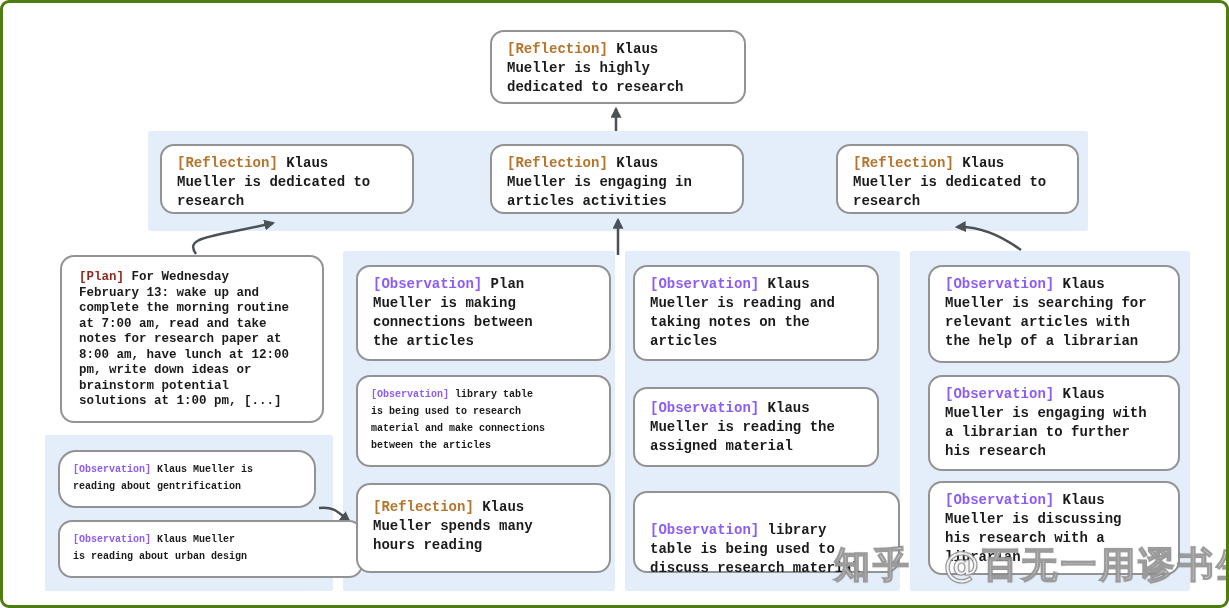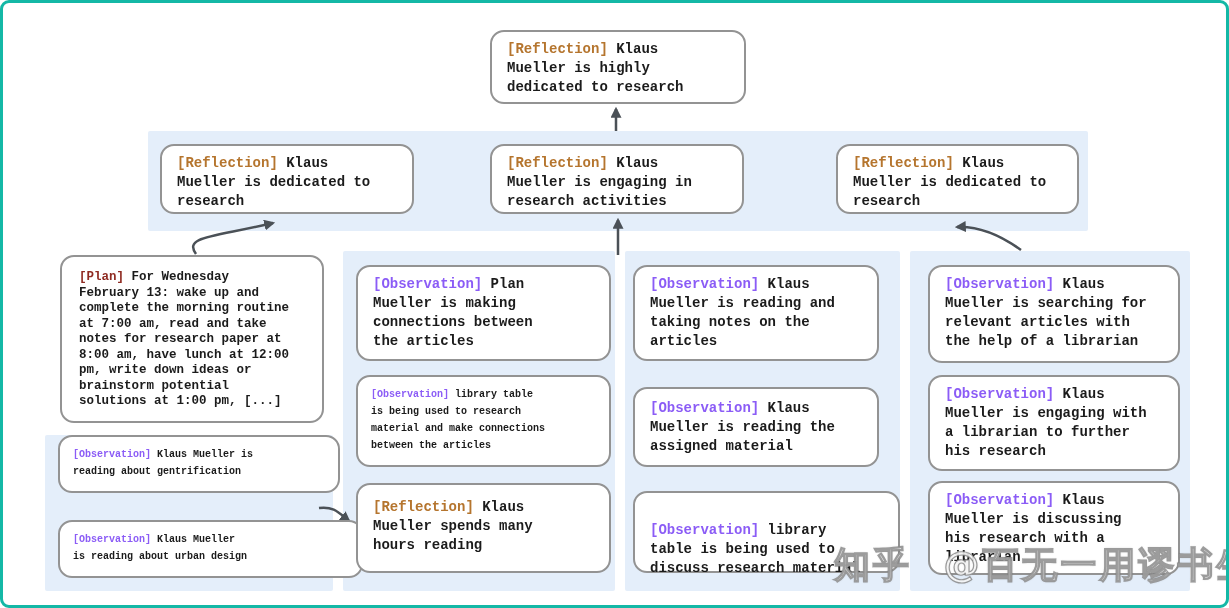--- a/index.html
+++ b/index.html
@@ -1,21 +1,21 @@
 <!DOCTYPE html>
 <html><head>
 <meta charset="utf-8">
 <style>
   html,body{margin:0;padding:0;background:#ffffff;}
   .page{
     position:relative;
     width:1229px;height:608px;
     box-sizing:border-box;
     background:#ffffff;
-    border:3px solid #14b8a6;
+    border:3px solid #4d7c0f;
     border-radius:9px;
     overflow:hidden;
     font-family:"Liberation Mono","DejaVu Sans Mono",monospace;
     font-weight:700;
     color:#1b1b1b;
   }
   .band{
     position:absolute;
     background:#e4eefa;
     border-radius:2px;
@@ -83,41 +83,41 @@
   </div>
 
   <div class="card fs14" style="left:157px;top:141px;width:254px;height:70px;">
     <span class="txt"><span class="tag tag-reflection">[Reflection]</span><span>Klaus
 Mueller is dedicated to
 research</span></span>
   </div>
   <div class="card fs14" style="left:487px;top:141px;width:254px;height:70px;">
     <span class="txt"><span class="tag tag-reflection">[Reflection]</span><span>Klaus
 Mueller is engaging in
-research activities</span></span>
+articles activities</span></span>
   </div>
   <div class="card fs14" style="left:833px;top:141px;width:243px;height:70px;">
     <span class="txt"><span class="tag tag-reflection">[Reflection]</span><span>Klaus
 Mueller is dedicated to
 research</span></span>
   </div>
 
   <div class="card plan-fs" style="left:57px;top:252px;width:264px;height:168px;">
     <span class="txt"><span class="tag tag-plan">[Plan]</span><span>For Wednesday
 February 13: wake up and
 complete the morning routine
 at 7:00 am, read and take
 notes for research paper at
 8:00 am, have lunch at 12:00
 pm, write down ideas or
 brainstorm potential
 solutions at 1:00 pm, [...]</span></span>
   </div>
 
-  <div class="card fs12" style="left:55px;top:432px;width:282px;height:58px;">
+  <div class="card fs12" style="left:55px;top:447px;width:258px;height:58px;border-radius:18px;">
     <span class="txt"><span class="tag tag-observation">[Observation]</span><span>Klaus Mueller is
 reading about gentrification</span></span>
   </div>
   <div class="card fs12" style="left:55px;top:517px;width:305px;height:58px;">
     <span class="txt"><span class="tag tag-observation">[Observation]</span><span>Klaus Mueller
 is reading about urban design</span></span>
   </div>
 
   <div class="card fs14" style="left:353px;top:262px;width:255px;height:96px;">
     <span class="txt"><span class="tag tag-observation">[Observation]</span><span>Plan

